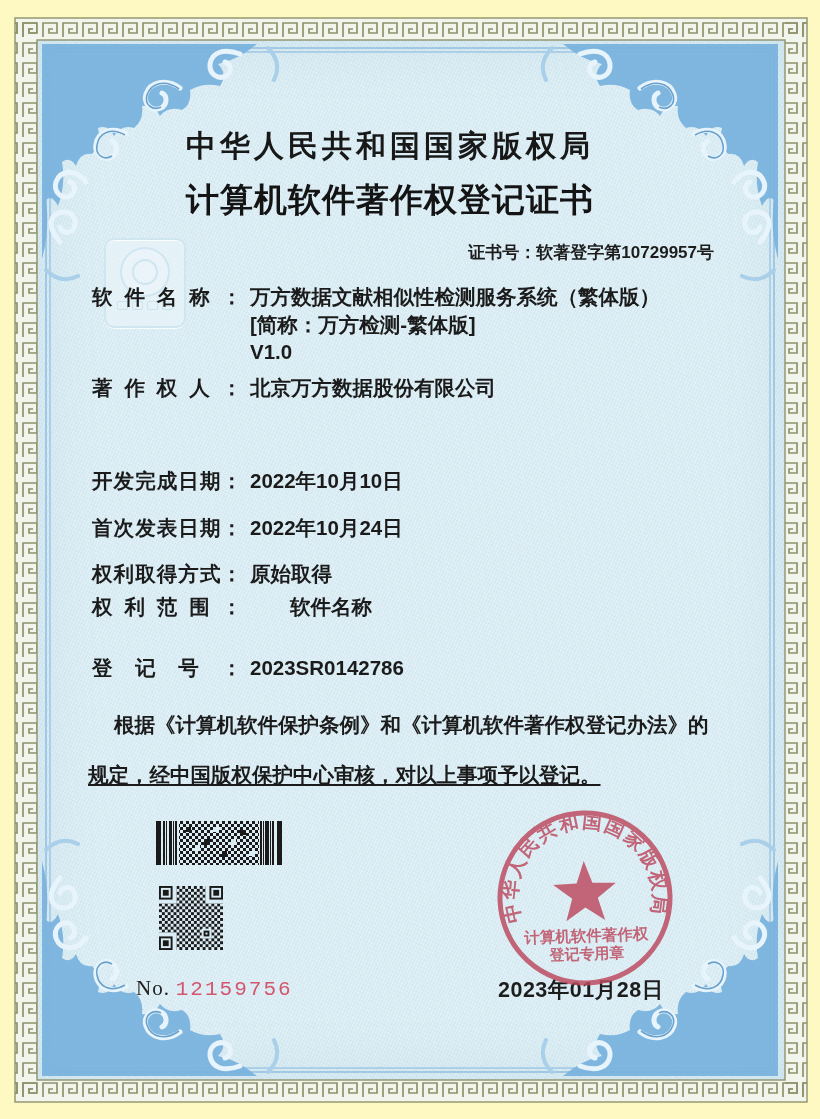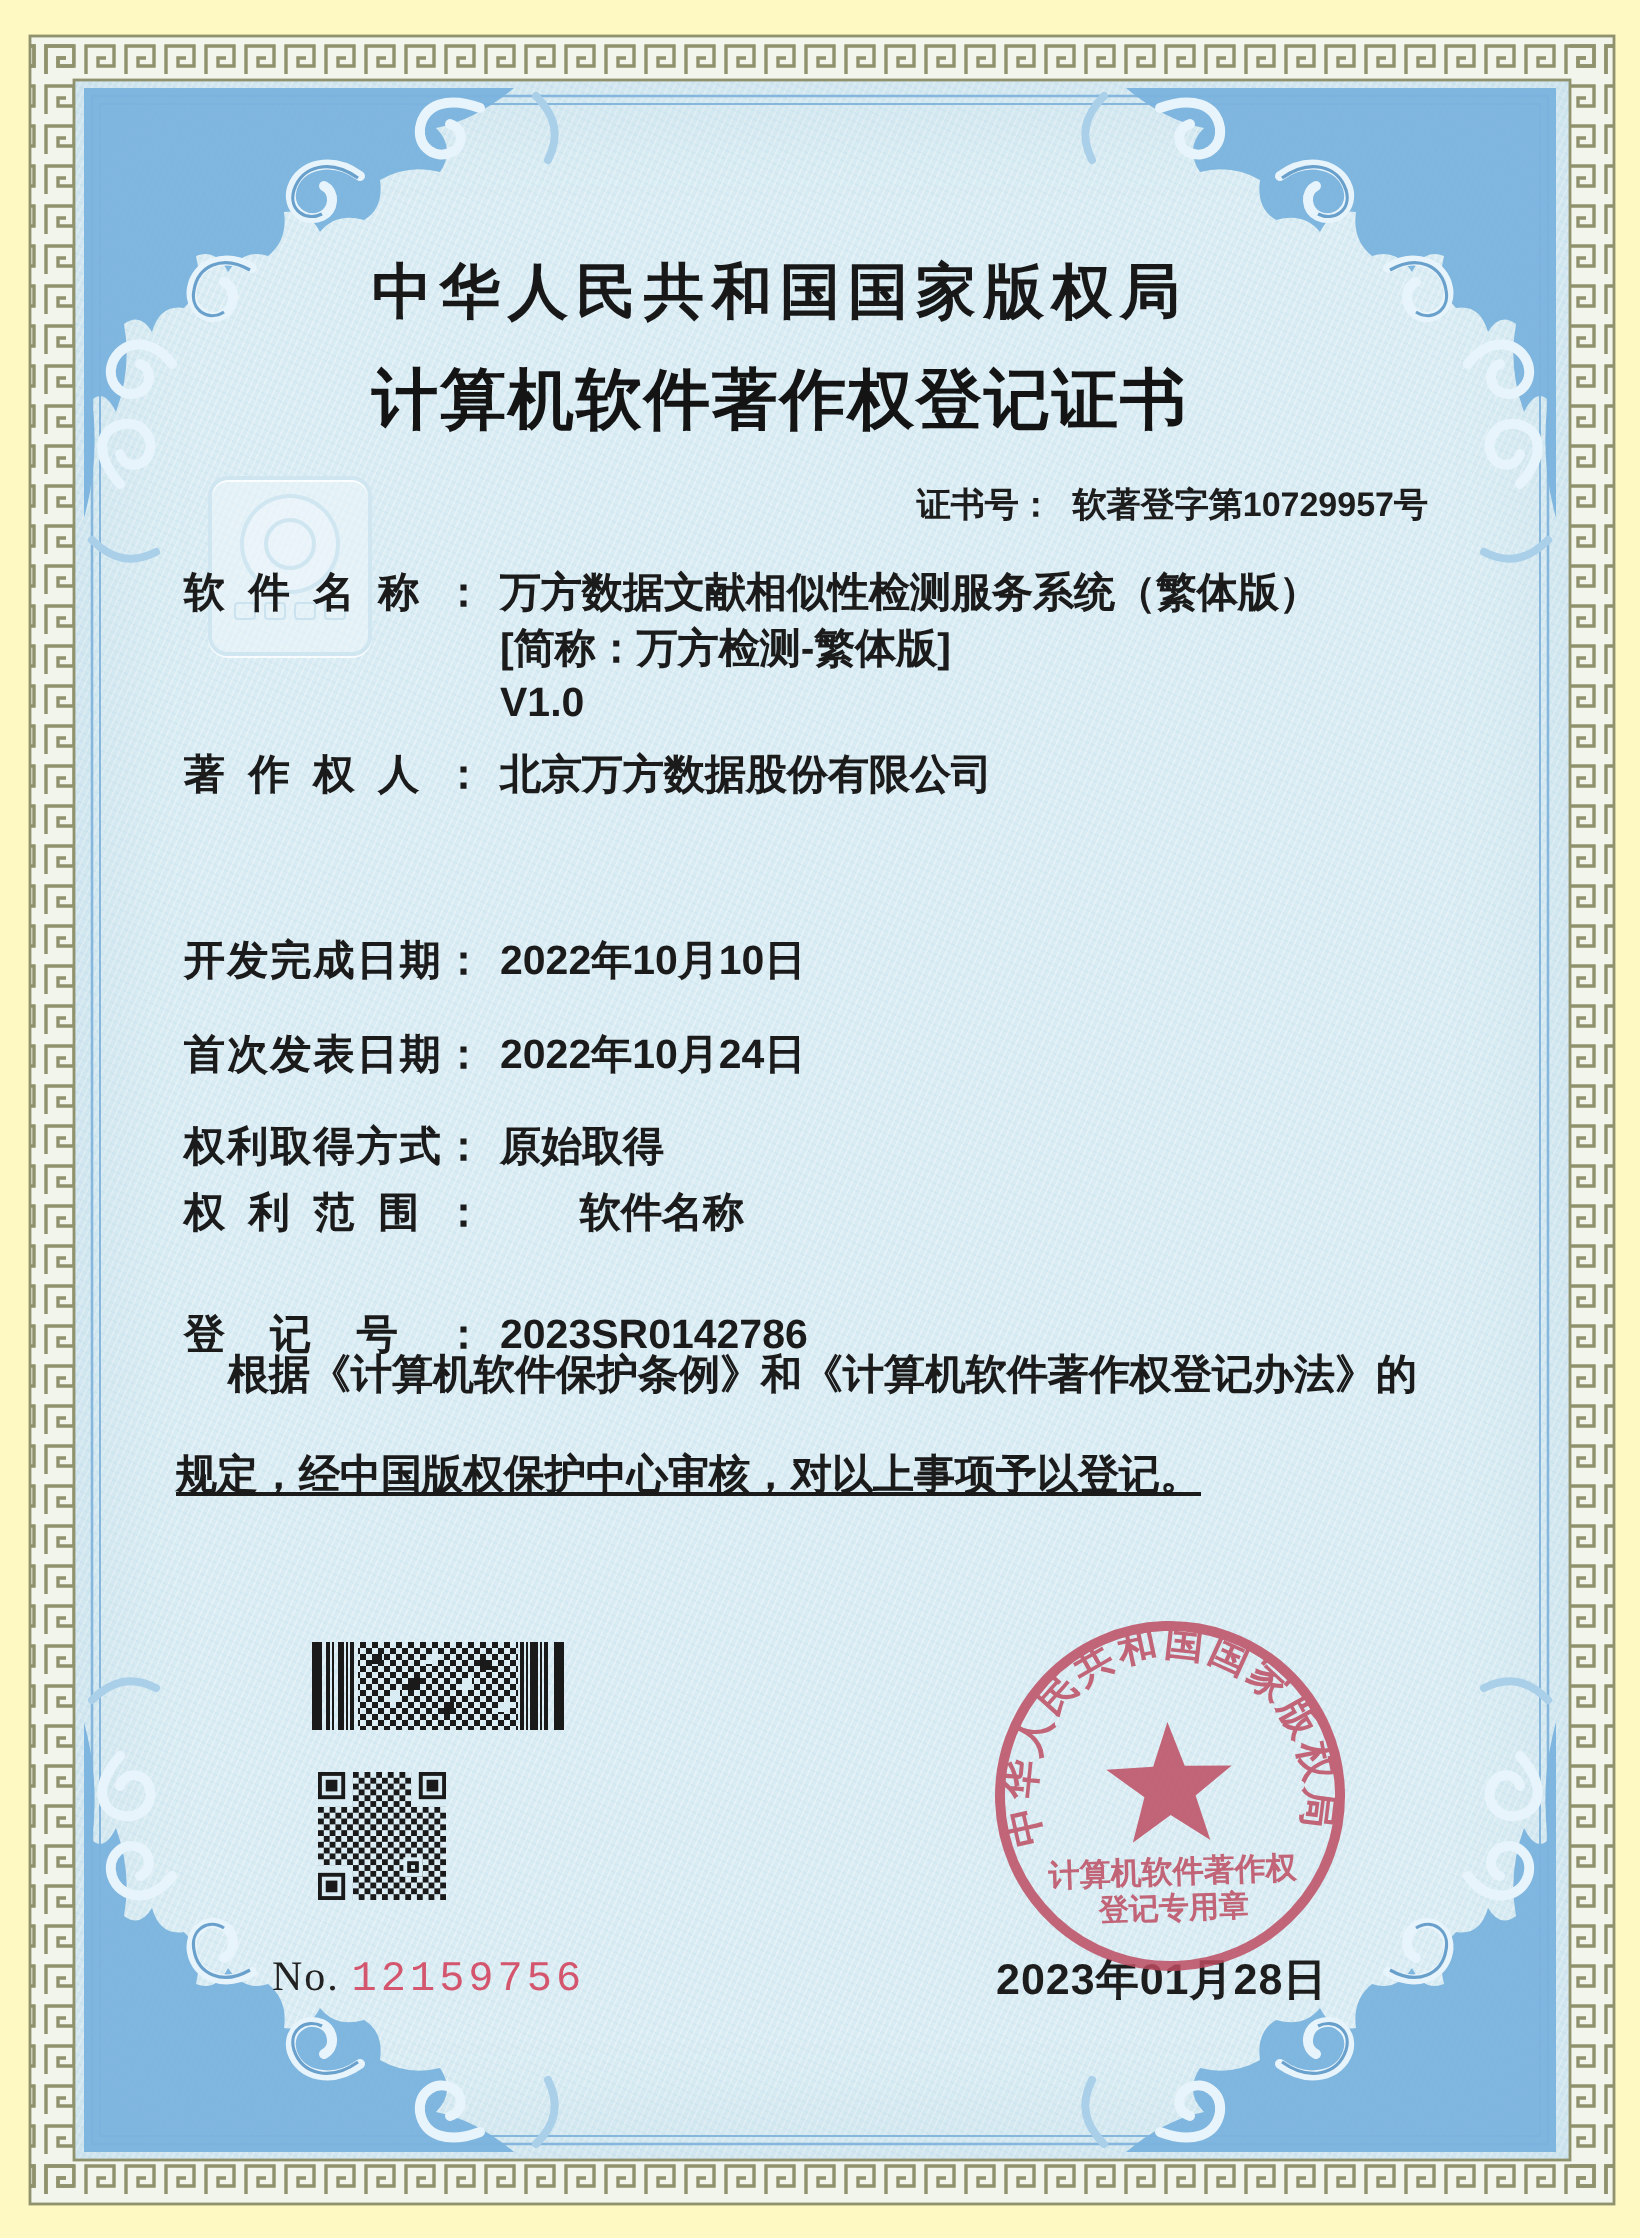--- a/index.html
+++ b/index.html
@@ -13,30 +13,30 @@
   .deco{position:absolute;left:0;top:0;z-index:2;}
   .content{position:absolute;left:0;top:0;width:820px;height:1119px;z-index:3;}
 
   .authority{position:absolute;left:40px;top:126px;width:700px;text-align:center;
              font-family:"Liberation Serif",serif;font-weight:bold;font-size:30px;
              letter-spacing:4px;color:#181818;}
   .cert-title{position:absolute;left:40px;top:178px;width:700px;text-align:center;
               font-family:"Liberation Serif",serif;font-weight:bold;font-size:33px;
               letter-spacing:1px;color:#141414;}
   .certno{position:absolute;right:106px;top:241px;font-size:17px;font-weight:bold;color:#1d1d1d;}
-  .certno .lbl{margin-right:10px;font-family:Liberation Serif, serif;}
+  .certno .lbl{font-family:Liberation Serif, serif;}
 
   .row{position:absolute;left:92px;display:flex;align-items:flex-start;
        font-size:20.5px;font-weight:bold;line-height:27.5px;color:#1b1b1b;}
   .row .lbl{display:inline-block;width:150px;text-align:justify;text-align-last:justify;flex:none;}
   .row .val{margin-left:8px;white-space:nowrap;}
   .r-name{top:283px;} .r-owner{top:374px;} .r-dev{top:467px;} .r-pub{top:514px;}
   .r-method{top:560px;} .r-scope{top:593px;gap:40px;} .r-reg{top:654px;}
 
-  .statement{position:absolute;left:88px;top:663px;width:640px;font-size:20.5px;font-weight:bold;
+  .statement{position:absolute;left:88px;top:700px;width:640px;font-size:20.5px;font-weight:bold;
              line-height:50px;color:#1b1b1b;}
   .statement .l1{text-indent:26px;white-space:nowrap;}
   .statement .l2{white-space:nowrap;text-decoration:underline;}
 
   .wm{position:absolute;left:104px;top:238px;width:78px;height:86px;z-index:1;
       border:2px solid rgba(205,229,240,.95);border-radius:10px;background:rgba(236,246,250,.55);
       box-shadow:0 1px 0 rgba(255,255,255,.8), inset 0 1px 0 rgba(255,255,255,.8);}
   .wm .scr{width:46px;height:46px;margin:7px auto 4px auto;border:2px solid rgba(205,229,240,.95);
            border-radius:50%;background:rgba(240,248,252,.4);display:flex;align-items:center;justify-content:center;}
   .wm .scr i{display:block;width:22px;height:22px;border:2px solid rgba(205,229,240,.95);border-radius:50%;}

